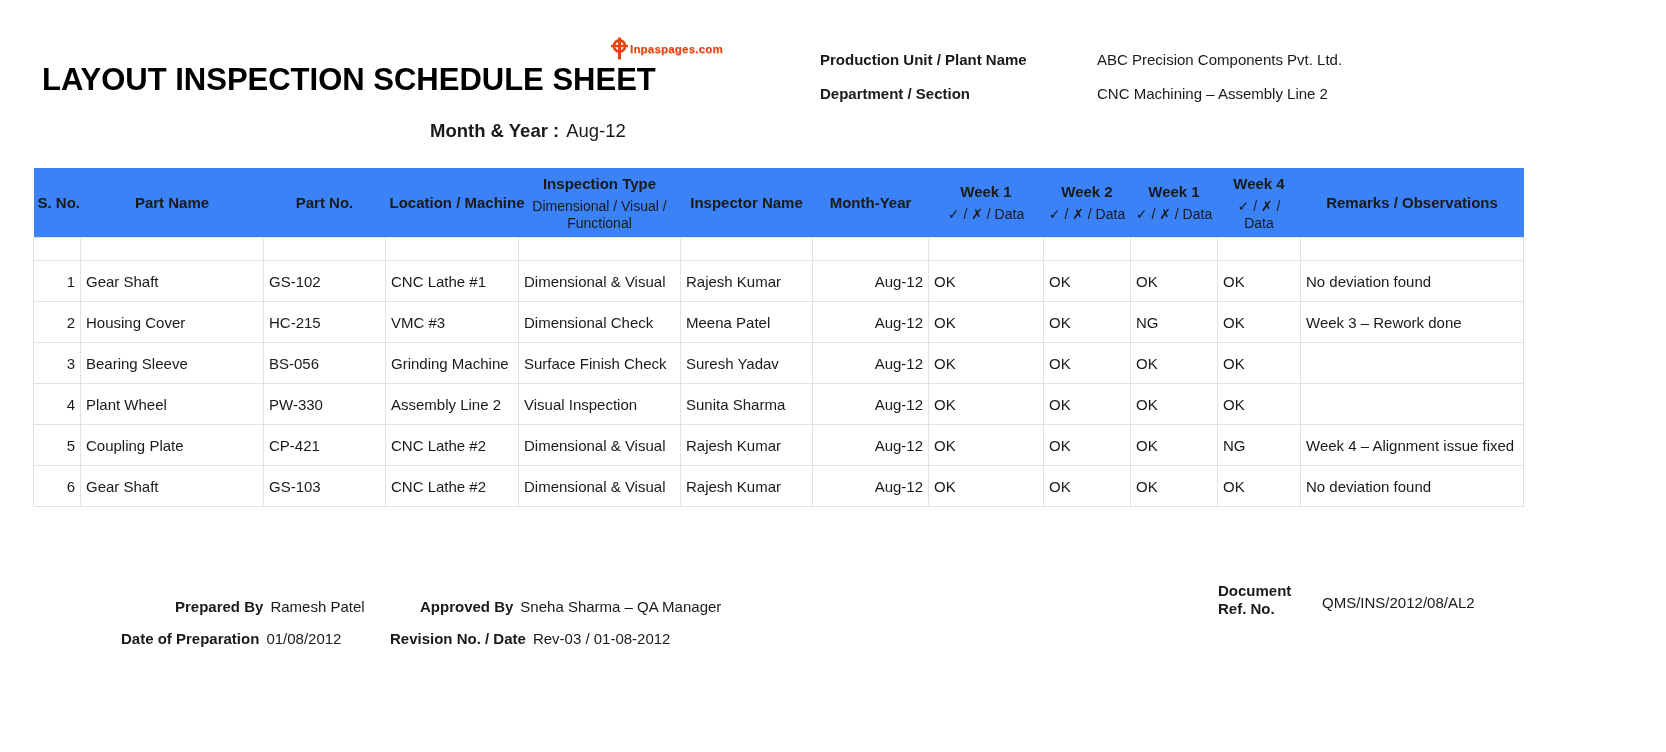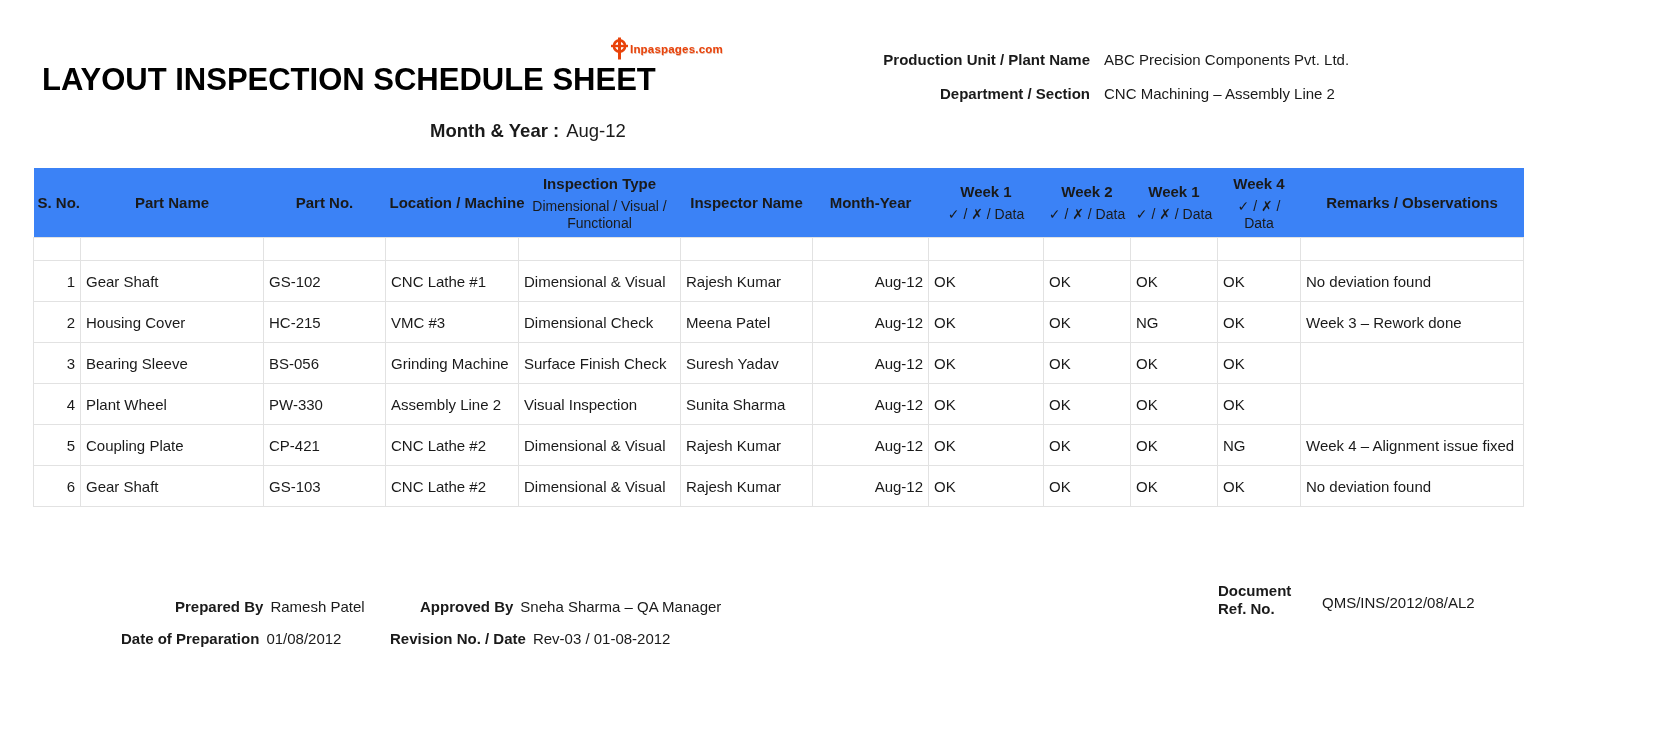--- a/index.html
+++ b/index.html
@@ -12,22 +12,22 @@
   .logo svg{display:block;}
   .logo-text{color:#E8430B;font-weight:700;font-size:11.5px;letter-spacing:0.2px;text-shadow:0.5px 0.5px 0.5px rgba(180,60,10,0.35);}
   
   .title{position:absolute;left:42px;top:62px;font-size:31px;font-weight:700;color:#000;white-space:nowrap;}
   
   .month-line{position:absolute;left:430px;top:120px;font-size:18.5px;white-space:nowrap;}
   .month-line .lbl{font-weight:700;margin-right:7px;}
   
   .info{position:absolute;left:820px;top:50px;font-size:15px;}
   .info-row{display:flex;margin-bottom:14px;line-height:20px;}
-  .info-row .lbl{width:270px;text-align:right;font-weight:700;white-space:nowrap;}
-  .info-row .val{margin-left:14px;white-space:nowrap;}
+  .info-row .lbl{width:270px;font-weight:700;white-space:nowrap;}
+  .info-row .val{margin-left:7px;white-space:nowrap;}
   
   table.sheet{position:absolute;left:33px;top:168px;width:1490px;border-collapse:collapse;table-layout:fixed;font-size:15px;}
   .sheet thead th{background:#3b82f6;font-weight:700;text-align:center;vertical-align:middle;height:69px;padding:0 4px;white-space:nowrap;}
   .sheet thead th .hl{line-height:19px;}
   .sheet thead th .sub{font-weight:400;font-size:14px;margin-top:5px;line-height:17px;white-space:normal;}
   .sheet tbody td{border:1px solid #E2E2E2;padding:0 5px;vertical-align:middle;white-space:nowrap;overflow:hidden;}
   tr.spacer td{height:22px;}
   tr.row td{height:40px;}
   td.r,th.r{text-align:right;}
   

